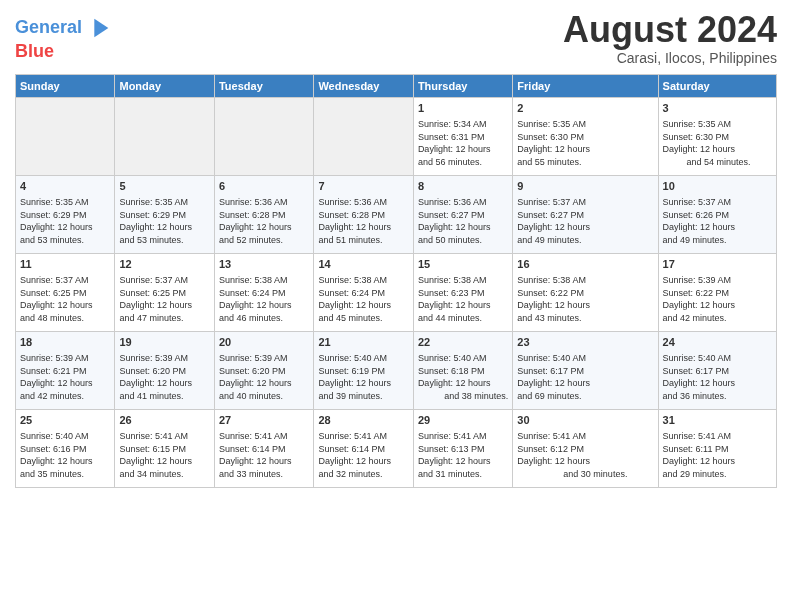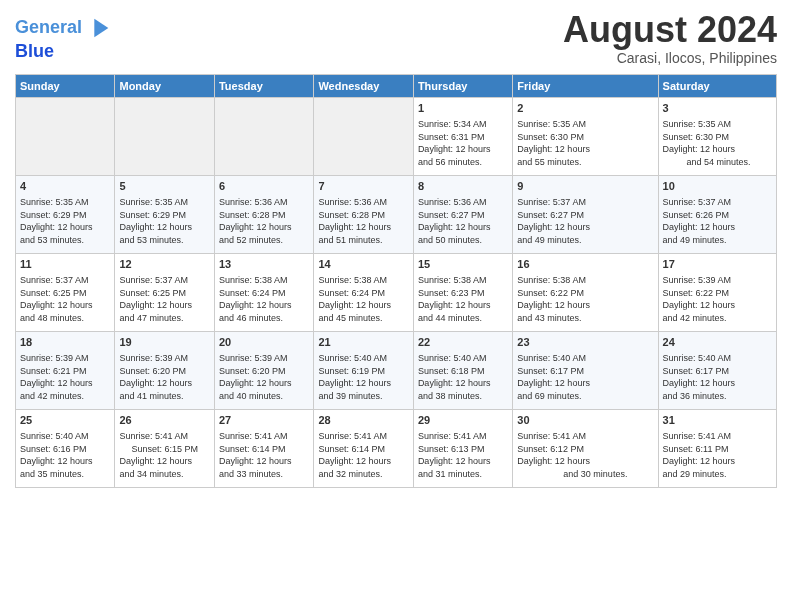--- a/index.html
+++ b/index.html
@@ -98,21 +98,21 @@
       <div>
         <div style="display:flex;align-items:center;">
           <span class="logo-text">
             <span>General</span>
           </span>
 
           <svg class="logo-icon" viewBox="0 0 30 30" xmlns="http://www.w3.org/2000/svg">
             <polygon points="10,5 25,15 10,25" fill="#4a90d9"></polygon>
           </svg>
         </div>
-        <span class="logo-text" style="color:#1d4ed8; font-size:18px;">Blue</span>
+        <span class="logo-text" style="color:#ef4444; font-size:18px;">Blue</span>
       </div>
     </div>
     <div class="title-section">
       <div class="month-title">August 2024</div>
       <div class="subtitle">Carasi, Ilocos, Philippines</div>
     </div>
   </div>
 
   <table>
     <thead>
@@ -284,21 +284,21 @@
             <span style="display: block;">Sunrise: 5:40 AM</span>
             <span style="display: block;">Sunset: 6:19 PM</span>
             <span style="display: block;">Daylight: 12 hours</span>
             <span style="display: block;">and 39 minutes.</span>
           </td>
           <td>
             <span class="day-num">22</span>
             <span style="display: block;">Sunrise: 5:40 AM</span>
             <span style="display: block;">Sunset: 6:18 PM</span>
             <span style="display: block;">Daylight: 12 hours</span>
-            <span style="display: block;">and 38 minutes.</span>
+            <span style="display: block; text-align: right;">and 38 minutes.</span>
           </td>
           <td>
             <span class="day-num">23</span>
             <span style="display: block;">Sunrise: 5:40 AM</span>
             <span style="display: block;">Sunset: 6:17 PM</span>
             <span style="display: block;">Daylight: 12 hours</span>
             <span style="display: block;">and 69 minutes.</span>
           </td>
           <td>
             <span class="day-num">24</span>
@@ -312,21 +312,21 @@
           <td>
             <span class="day-num">25</span>
             <span style="display: block;">Sunrise: 5:40 AM</span>
             <span style="display: block;">Sunset: 6:16 PM</span>
             <span style="display: block;">Daylight: 12 hours</span>
             <span style="display: block;">and 35 minutes.</span>
           </td>
           <td>
             <span class="day-num">26</span>
             <span style="display: block;">Sunrise: 5:41 AM</span>
-            <span style="display: block; text-align: center;">Sunset: 6:15 PM</span>
+            <span style="display: block;">Sunset: 6:15 PM</span>
             <span style="display: block;">Daylight: 12 hours</span>
             <span style="display: block;">and 34 minutes.</span>
           </td>
           <td>
             <span class="day-num">27</span>
             <span style="display: block;">Sunrise: 5:41 AM</span>
             <span style="display: block;">Sunset: 6:14 PM</span>
             <span style="display: block;">Daylight: 12 hours</span>
             <span style="display: block;">and 33 minutes.</span>
           </td>

